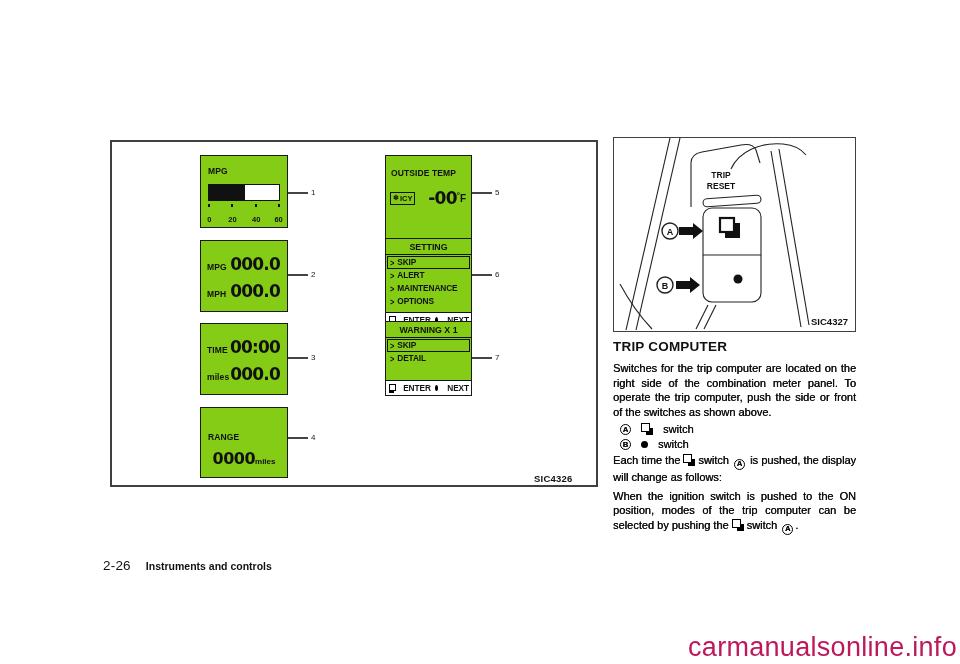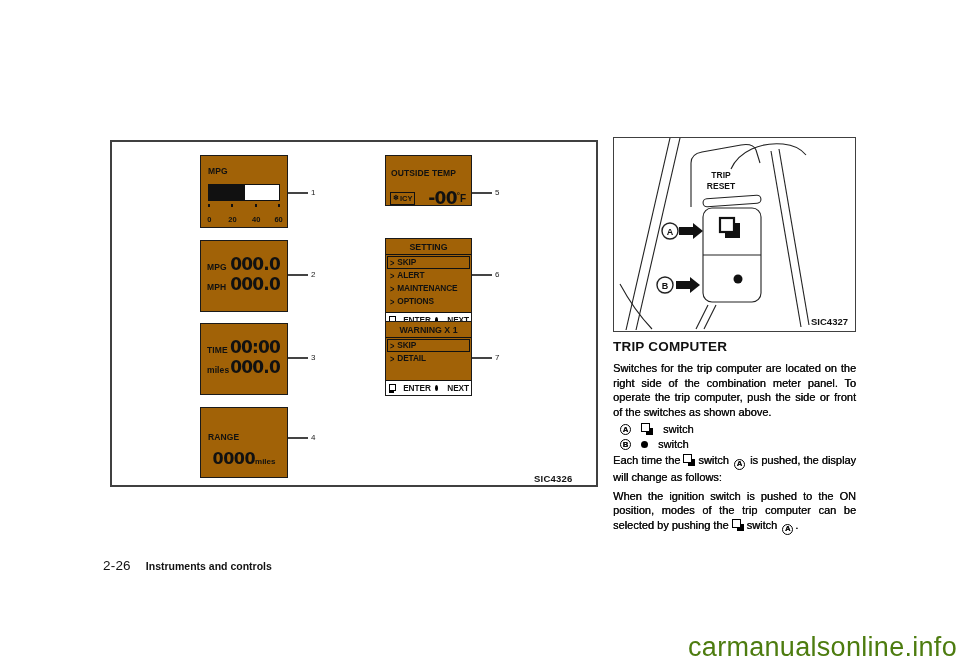--- a/index.html
+++ b/index.html
@@ -11,44 +11,44 @@
 
   
   .frame { position:absolute; border:2px solid #404040; background:#fff; }
   #frame-left  { left:110px; top:140px; width:488px; height:347px; }
   #frame-right { left:613px; top:137px; width:243px; height:195px; border-width:1.5px; }
 
   .sic-caption { position:absolute; font-size:9.5px; font-weight:bold; letter-spacing:0.2px; }
   #sic4326 { left:534px; top:473px; width:58px; text-align:left; }
 
   
-  .panel { position:absolute; border:1.5px solid #1a1a1a; background:#a16207; }
+  .panel { position:absolute; border:1.5px solid #1a1a1a; background:#84cc16; }
   #panel-mpg-bar   { left:200px; top:155px; width:88px; height:73px; }
   #panel-mpg-mph   { left:200px; top:240px; width:88px; height:72px; }
   #panel-time-miles{ left:200px; top:323px; width:88px; height:72px; }
   #panel-range     { left:200px; top:407px; width:88px; height:71px; }
-  #panel-temp      { left:385px; top:155px; width:87px; height:51px; }
+  #panel-temp      { left:385px; top:155px; width:87px; height:84px; }
   #panel-setting   { left:385px; top:238px; width:87px; height:90px; }
   #panel-warning   { left:385px; top:321px; width:87px; height:75px; }
 
   .p-label { font-size:8.5px; font-weight:bold; letter-spacing:0.1px; }
 
   
   #panel-mpg-bar .p-label { margin:10px 0 0 7px; }
   .bar-wrap { position:absolute; left:7px; top:28px; width:72px; height:17px; border:1.3px solid #111; background:#fff; }
   .bar-fill { height:100%; background:#111; }
   .ticks { position:absolute; left:7px; top:48px; width:72px; height:16px; }
   .tick { position:absolute; transform:translateX(-50%); text-align:center; width:14px; }
   .tick-mark { display:block; width:2px; height:3px; background:#111; margin:0 auto 1px auto; }
   .tick-num { font-size:7.5px; font-weight:bold; line-height:8px; }
 
   
   .disp-row { display:flex; justify-content:space-between; align-items:baseline; padding:0 7px 0 6px; }
   .disp-value { font-family:"DejaVu Sans", sans-serif; font-size:17px; font-weight:bold; letter-spacing:-0.8px; line-height:18px; }
-  .row1 { margin-top:14px; } .row2 { margin-top:2px; }
+  .row1 { margin-top:14px; } .row2 { margin-top:9px; }
 
   
   #panel-range .p-label { margin:24px 0 0 7px; }
   .range-row { text-align:center; margin-top:7px; }
   .range-value { font-family:"DejaVu Sans", sans-serif; font-size:16px; font-weight:bold; letter-spacing:-0.5px; }
   .range-unit { font-size:8px; font-weight:bold; }
 
   
   #panel-temp .p-label { margin:12px 0 0 5px; }
   .temp-row { display:flex; justify-content:space-between; align-items:center; padding:0 5px 0 4px; margin-top:10px; }
@@ -91,21 +91,21 @@
   .heading { font-size:13.5px; font-weight:bold; letter-spacing:0.2px; margin-bottom:7px; }
   .body-p { font-size:11px; line-height:14.6px; text-align:justify; text-shadow:0.3px 0 0 #000; margin-bottom:4px; }
   .switch-row { display:flex; align-items:center; gap:10px; margin:2px 0 3px 7px; font-size:11px; text-shadow:0.3px 0 0 #000; }
   .body-p .sq-icon { margin:0 3px; }
   .body-p .circ { margin:0 2px; }
 
   
   #footer { position:absolute; left:103px; top:558px; display:flex; align-items:baseline; }
   .footer-page { font-size:13.5px; letter-spacing:0.2px; }
   .footer-section { font-size:10.5px; font-weight:bold; margin-left:15px; }
-  #watermark { position:absolute; right:3px; top:632px; font-size:27px; color:#4d7c0f; letter-spacing:0.3px; }
+  #watermark { position:absolute; right:3px; top:632px; font-size:27px; color:#be185d; letter-spacing:0.3px; }
 
   svg text { font-family:"Liberation Sans", sans-serif; }
 </style>
 </head>
 <body>
 
 <div class="frame" id="frame-left"></div>
 
 <div class="panel" id="panel-mpg-bar">
   <div class="p-label">MPG</div>

